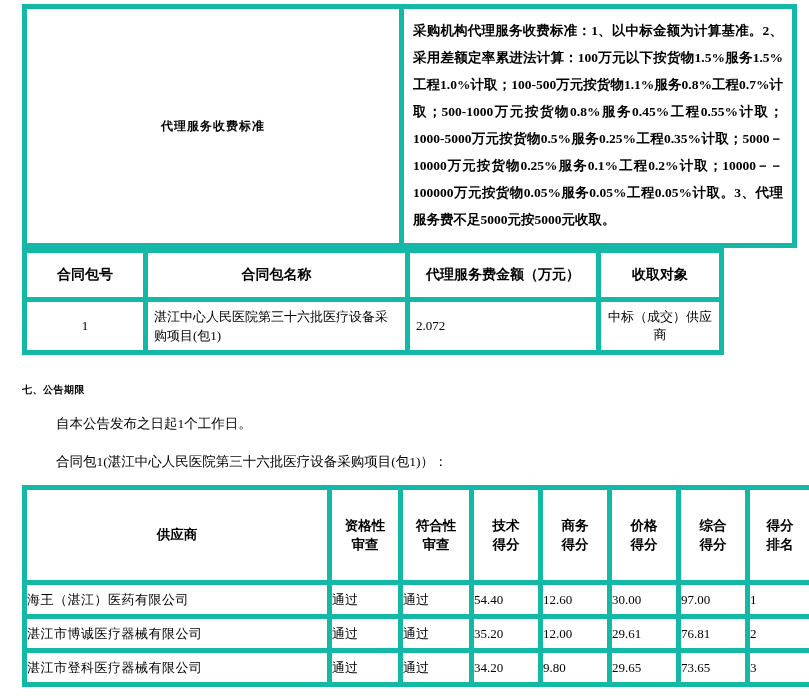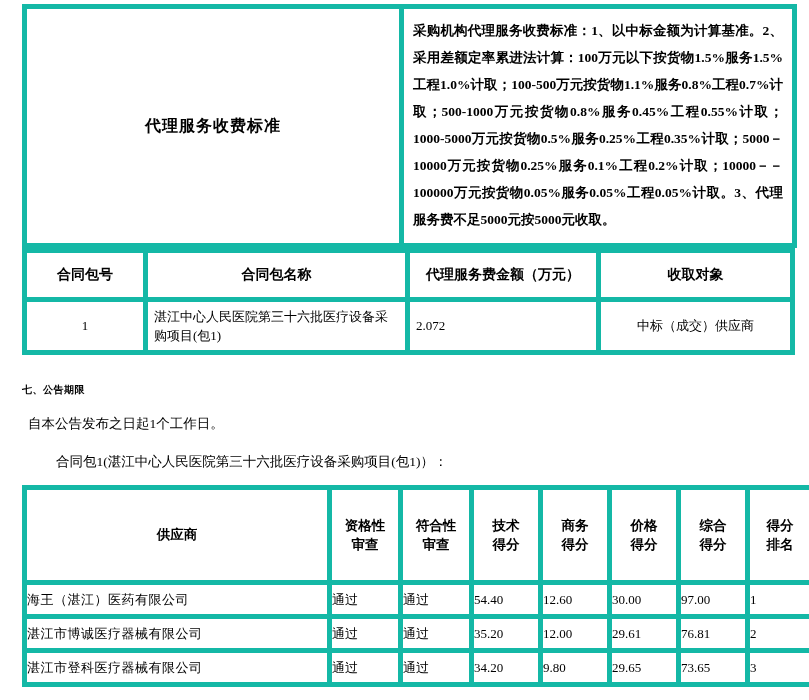--- a/index.html
+++ b/index.html
@@ -34,35 +34,35 @@
     font-weight: normal;
   }
 
   #fee-table {
     width: 775px;
     margin: 4px 0 0 22px;
   }
   #fee-table .label-cell {
     text-align: center;
     font-weight: bold;
-    font-size: 16px;
+    font-size: 12px;
     letter-spacing: 1px;
   }
   #fee-table .body-cell {
     padding: 8px 9px 10px 9px;
     font-weight: bold;
     font-size: 13.5px;
     line-height: 2.0;
     text-align: justify;
     text-justify: inter-ideograph;
   }
 
   
   #package-table {
-    width: 773px;
+    width: 702px;
     margin: 0 0 0 22px;
   }
   #package-table th {
     text-align: center;
     font-weight: bold;
     font-size: 14px;
     height: 44px;
   }
   #package-table td {
     font-size: 13px;
@@ -83,21 +83,21 @@
 
   
   .section-heading {
     font-weight: bold;
     font-size: 10px;
     margin: 28px 0 0 22px;
     letter-spacing: 0.5px;
   }
   .para {
     font-size: 13.5px;
-    margin: 18px 0 0 28px;
+    margin: 18px 0 0 56px;
   }
   .para2 {
     font-size: 13.5px;
     margin: 20px 0 0 56px;
   }
 
   
   #score-table {
     width: 775px;
     margin: 14px 0 0 22px;

